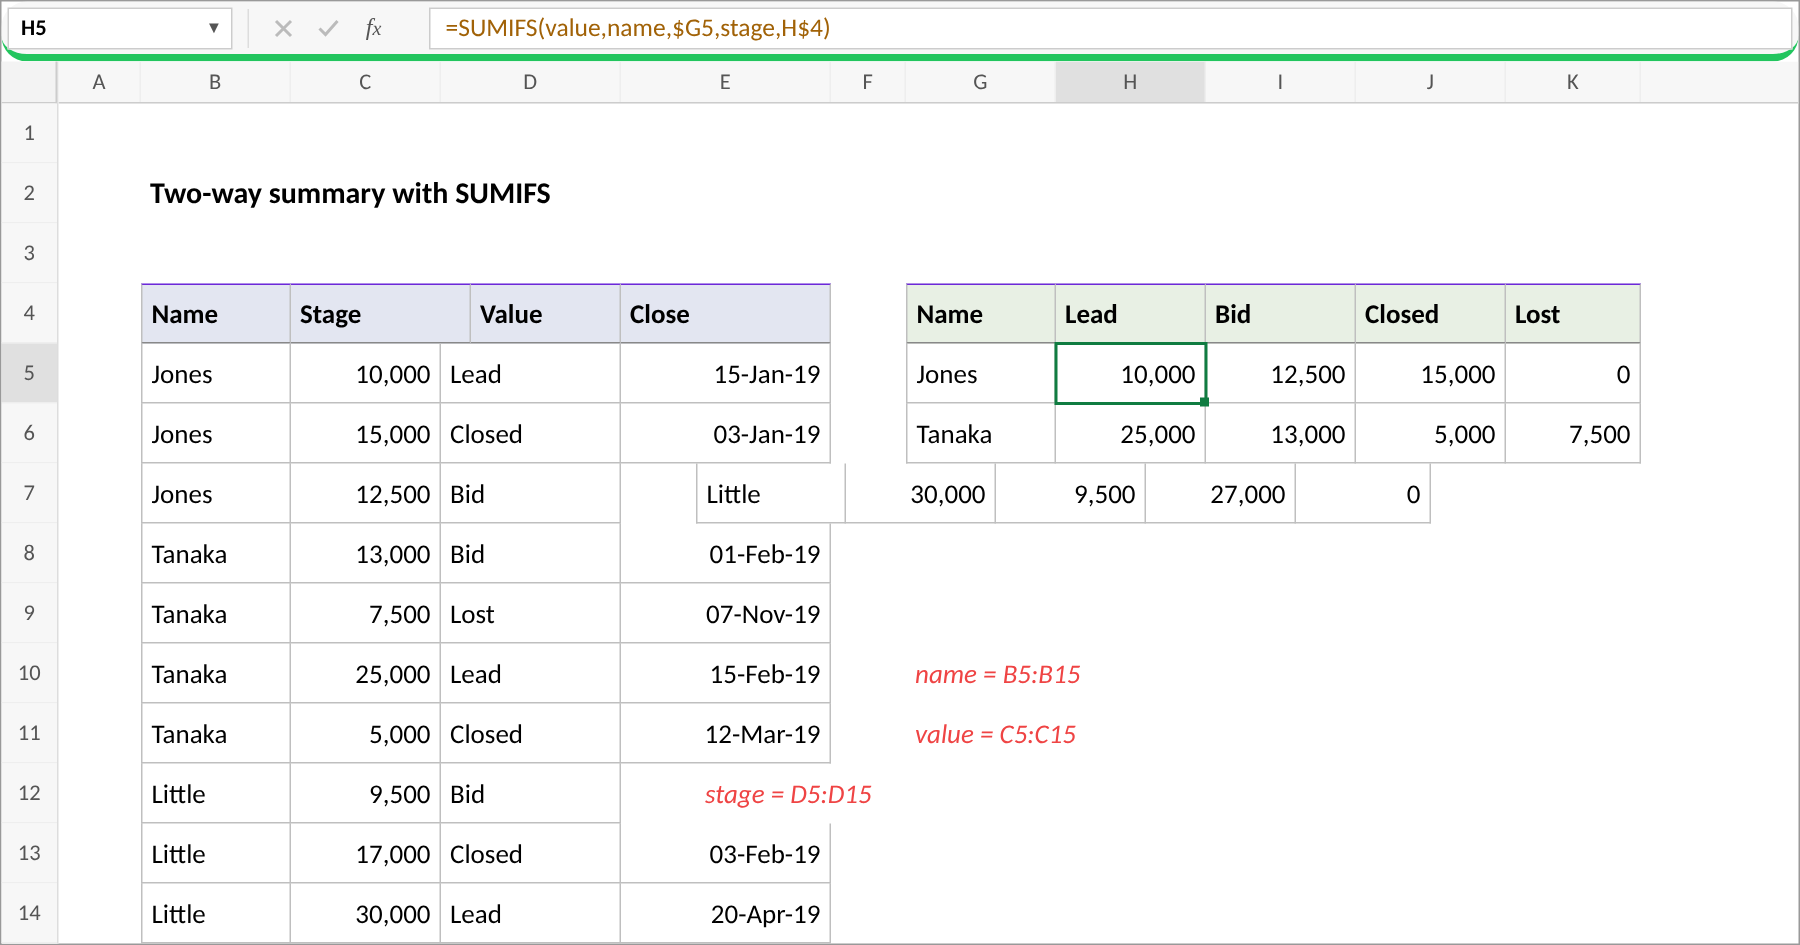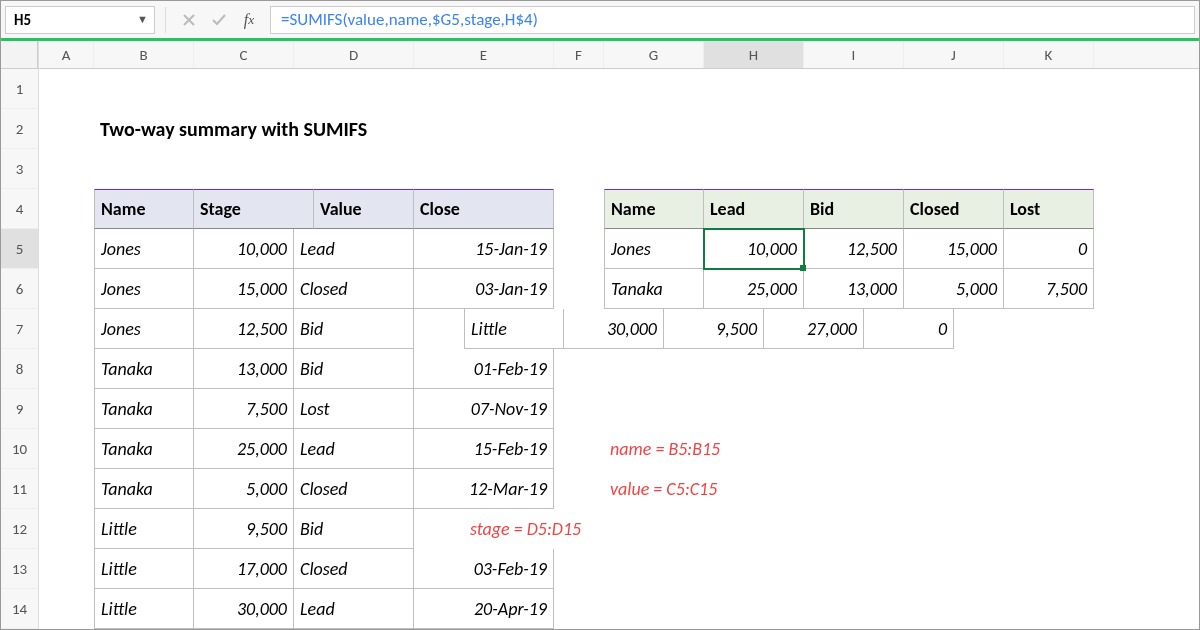--- a/index.html
+++ b/index.html
@@ -12,24 +12,25 @@
     overflow: hidden;
     width: 1200px;
     height: 630px;
     border: 1px solid #999;
   }
   
   .formula-bar {
     display: flex;
     align-items: center;
     height: 40px;
-    border-bottom: 3px solid #22c55e;
+    border-bottom: 5px solid #22c55e;
     background: #f7f7f7;
     padding: 0 4px;
     gap: 4px;
+    border-radius: 17px;
   }
   .name-box {
     width: 150px;
     height: 28px;
     background: #fff;
     border: 1px solid #ccc;
     display: flex;
     align-items: center;
     justify-content: space-between;
     padding: 0 6px 0 8px;
@@ -45,22 +46,22 @@
   .fx-icon { color:#555; font-style:italic; font-family: "Times New Roman", serif; font-size:16px;}
   .formula-input {
     flex:1;
     height:28px;
     background:#fff;
     border:1px solid #ccc;
     display:flex;
     align-items:center;
     padding:0 10px;
     font-size:17px;
-    color:#3b82f6;
-    margin-left:4px;
+    color:#a16207;
+    margin-left:20px;
   }
 
   
   .grid-area { position:relative; display:flex; height: calc(630px - 40px); }
   .row-headers {
     width: 38px;
     background:#fff;
     border-right:1px solid #ddd;
   }
   .rh-corner {
@@ -120,21 +121,21 @@
   .cD { width:120px; }
   .cE { width:140px; }
   .cF { width:50px; }
   .cG { width:100px; }
   .cH { width:100px; }
   .cI { width:100px; }
   .cJ { width:100px; }
   .cK { width:90px; }
 
   
-  .bAll { border-right:1px solid #bfbfbf; border-bottom:1px solid #bfbfbf;font-style:italic; }
+  .bAll { border-right:1px solid #bfbfbf; border-bottom:1px solid #bfbfbf; }
   .bL { border-left:1px solid #bfbfbf; }
   .bTop { border-top:1px solid #6d28d9; }
   .hdrBlue {
     background:#e3e6f1;
     font-weight:600;
     border-right:1px solid #bfbfbf;
     border-bottom:1px solid #888;
   }
   .hdrGreen {
     background:#e8f0e4;

